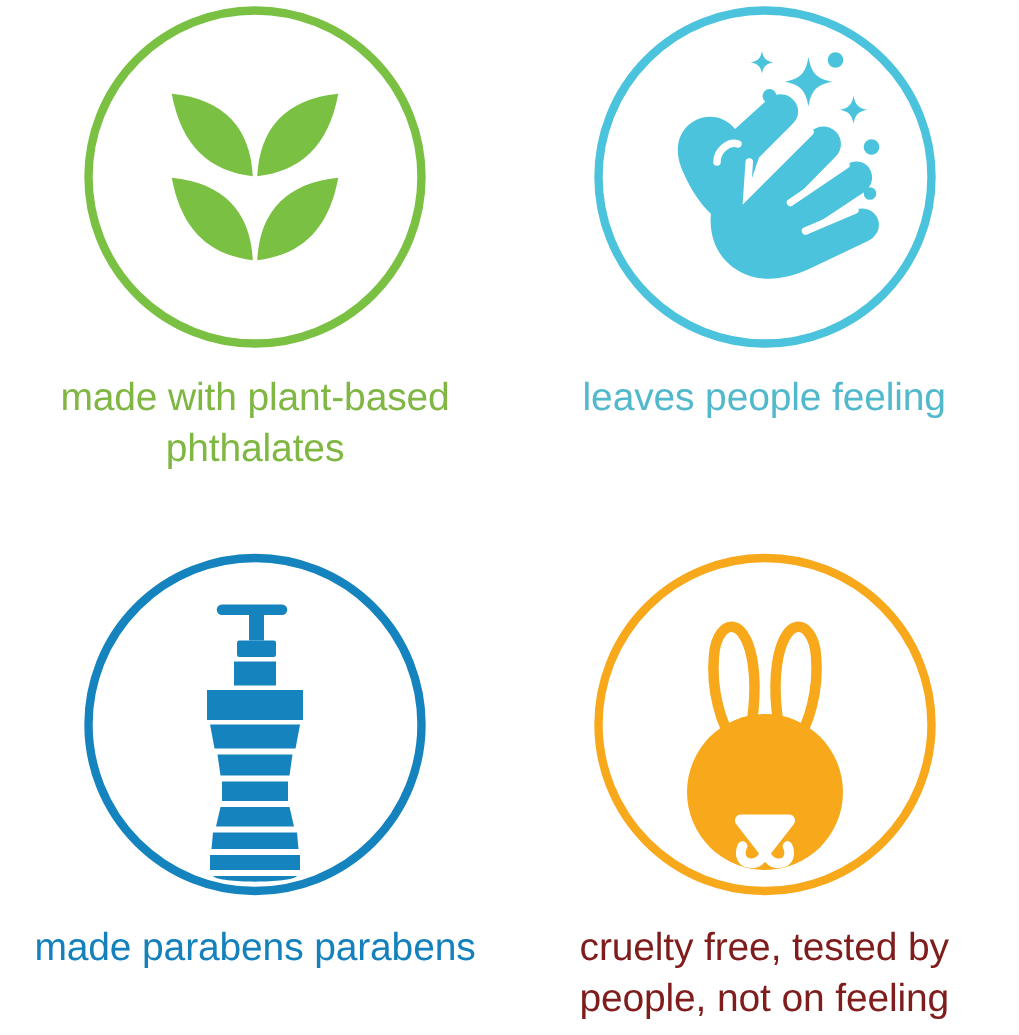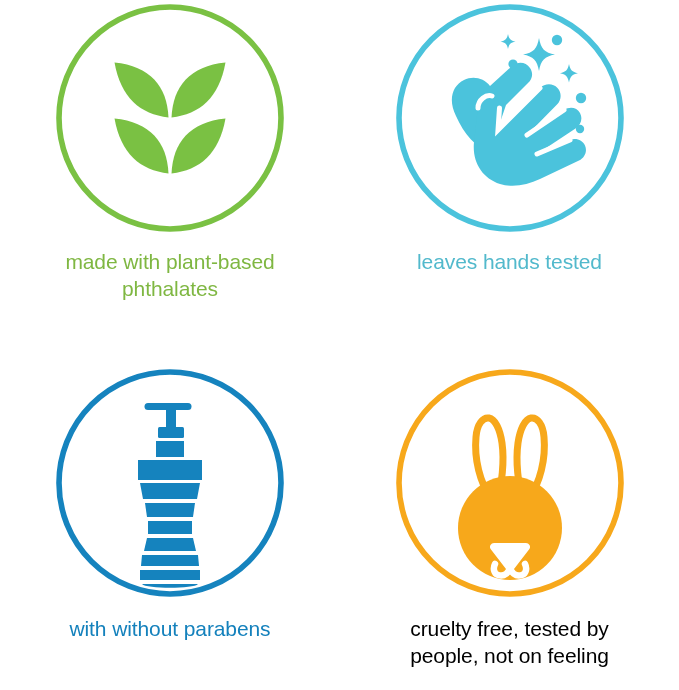--- a/index.html
+++ b/index.html
@@ -33,31 +33,31 @@
     display: block;
     margin-top: 2px;
   }
   .cell-bottom-left .icon-badge,
   .cell-bottom-right .icon-badge {
     margin-top: 22px;
   }
   .caption {
     margin-top: 14px;
     text-align: center;
-    font-size: 21px;
+    font-size: 26px;
     line-height: 1.30;
     font-weight: 400;
     letter-spacing: -0.1px;
     width: 300px;
     font-family: "Liberation Sans", sans-serif;
   }
   .cell-top-left .caption    { color: #7FB742; }
   .cell-top-right .caption   { color: #52B9CC; }
   .cell-bottom-left .caption { color: #1481BC; }
-  .cell-bottom-right .caption{ color: #000000; }
+  .cell-bottom-right .caption{ color: #7f1d1d; }
 
   .cell-bottom-left .caption,
   .cell-bottom-right .caption {
     width: 330px;
     margin-top: 16px;
   }
   .caption-line { display: block; white-space: nowrap; }
 </style>
 </head>
 <body>
@@ -113,21 +113,21 @@
         <path d="M145 36 C 147 47 150.5 50.5 161 52.5 C 150.5 54.5 147 58 145 69 C 143 58 139.5 54.5 129 52.5 C 139.5 50.5 143 47 145 36 Z"></path>
         <path d="M175 62 C 176.2 68 178.2 70 184 71.2 C 178.2 72.4 176.2 74.4 175 80.4 C 173.8 74.4 171.8 72.4 166 71.2 C 171.8 70 173.8 68 175 62 Z"></path>
         <path d="M114 32 C 115 37 116.6 38.6 121.5 39.6 C 116.6 40.6 115 42.2 114 47 C 113 42.2 111.4 40.6 106.5 39.6 C 111.4 38.6 113 37 114 32 Z"></path>
         <circle cx="163" cy="38" r="5.2"></circle>
         <circle cx="119" cy="62" r="4.6"></circle>
         <circle cx="187" cy="96" r="5.2"></circle>
         <circle cx="186" cy="127" r="4.2"></circle>
       </g>
     </svg>
     <div class="caption">
-      <span class="caption-line">leaves hands tested</span>
+      <span class="caption-line">leaves people feeling</span>
     </div>
   </div>
 
   <div class="benefit-cell cell-bottom-left">
     <svg class="icon-badge" viewBox="0 0 232 232">
       <circle cx="116" cy="116" r="111" fill="none" stroke="#1583BE" stroke-width="5.6"></circle>
       <g fill="#1583BE">
 
         <path d="M94 36 h40 a3 3 0 0 1 0 7 h-40 a3 3 0 0 1 0 -7 Z"></path>
 
@@ -148,21 +148,21 @@
         <path d="M93 171 L 139 171 L 142 184 L 90 184 Z"></path>
 
         <path d="M88 188 L 144 188 L 145 199 L 87 199 Z"></path>
 
         <path d="M86 203 L 146 203 L 146 213 L 86 213 Z"></path>
 
         <path d="M88 217 L 144 217 C 140 222 92 222 88 217 Z"></path>
       </g>
     </svg>
     <div class="caption">
-      <span class="caption-line">with without parabens</span>
+      <span class="caption-line">made parabens parabens</span>
     </div>
   </div>
 
   <div class="benefit-cell cell-bottom-right">
     <svg class="icon-badge" viewBox="0 0 232 232">
       <circle cx="116" cy="116" r="111" fill="none" stroke="#F7A81B" stroke-width="5.6"></circle>
 
       <g fill="none" stroke="#F7A81B" stroke-width="7">
         <path d="M97 131 C 86 116 80 92 82 70 C 83 57 89 50 95 51
                  C 101 52 106 62 108 76 C 110.5 94 108 118 103 132 Z"></path>

